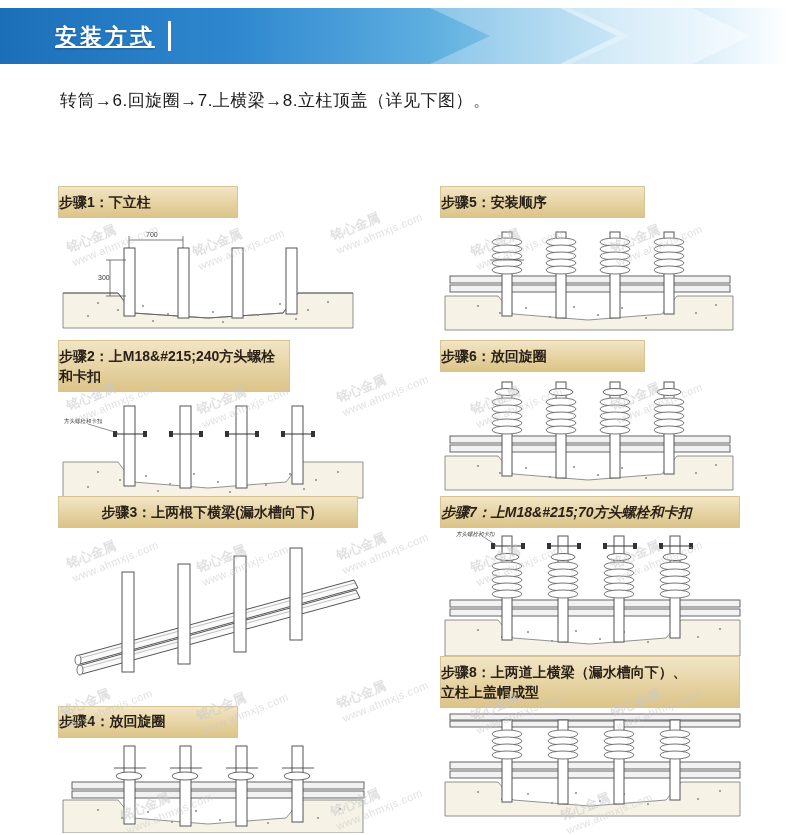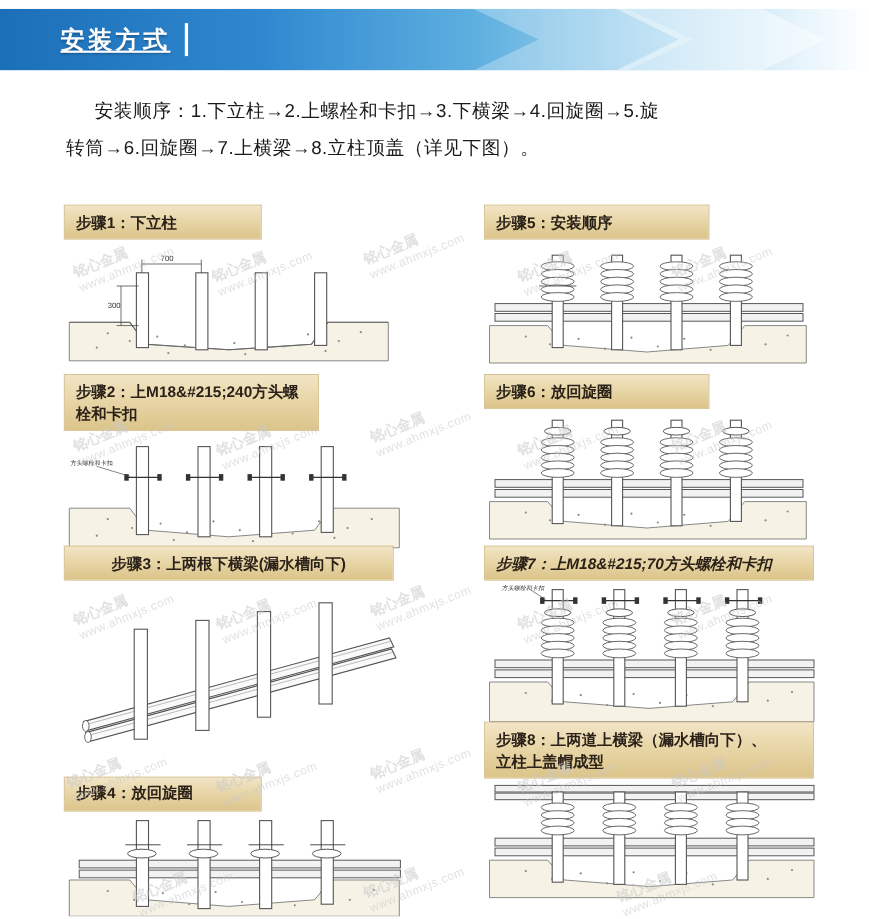--- a/index.html
+++ b/index.html
@@ -45,21 +45,21 @@
     letter-spacing:.5px;
   }
   .intro-l1{display:block;text-indent:26px;}
   .intro-l2{display:block;}
   
   .panel{position:absolute;}
   .step-label{
     background:linear-gradient(180deg,#f2e5c6 0%,#e8d6a8 45%,#dcc489 100%);
     border:1px solid #d8c394;
     color:#2a2118;font-size:14px;font-weight:bold;
-    padding:5px 10px;line-height:20px;
+    padding:5px 0;line-height:20px;
     box-sizing:border-box;
     white-space:pre-line;
   }
   .canvas{position:relative;background:#ffffff;}
   .canvas svg{display:block;}
   
   .wm{
     position:absolute;
     color:#c9c9c9;
     opacity:.55;
@@ -77,21 +77,20 @@
 
 <div class="banner">
   <div class="banner-bg"></div>
   <div class="banner-arrow1"></div>
   <div class="banner-arrow2"></div>
   <div class="banner-title">安装方式</div>
   <div class="banner-bar"></div>
 </div>
 
 <div class="intro">
-  <span class="intro-l1">安装顺序：1.下立柱→2.上螺栓和卡扣→3.下横梁→4.回旋圈→5.旋</span>
   <span class="intro-l2">转筒→6.回旋圈→7.上横梁→8.立柱顶盖（详见下图）。</span>
 </div>
 
 <div class="panel" style="left:58px;top:186px;width:300px;">
   <div class="step-label" style="width:180px;">步骤1：下立柱</div>
   <div class="canvas" style="width:300px;height:115px;">
     <svg width="300" height="115" viewBox="0 0 300 115">
 
       <path d="M5,75 L60,75 L75,95 L150,100 L225,95 L240,75 L295,75 L295,110 L5,110 Z" fill="#f6f3e6" stroke="#777" stroke-width="0.8"></path>
       <path d="M5,75 L60,75 L75,95 L150,100 L225,95 L240,75 L295,75" fill="none" stroke="#666" stroke-width="1"></path>

